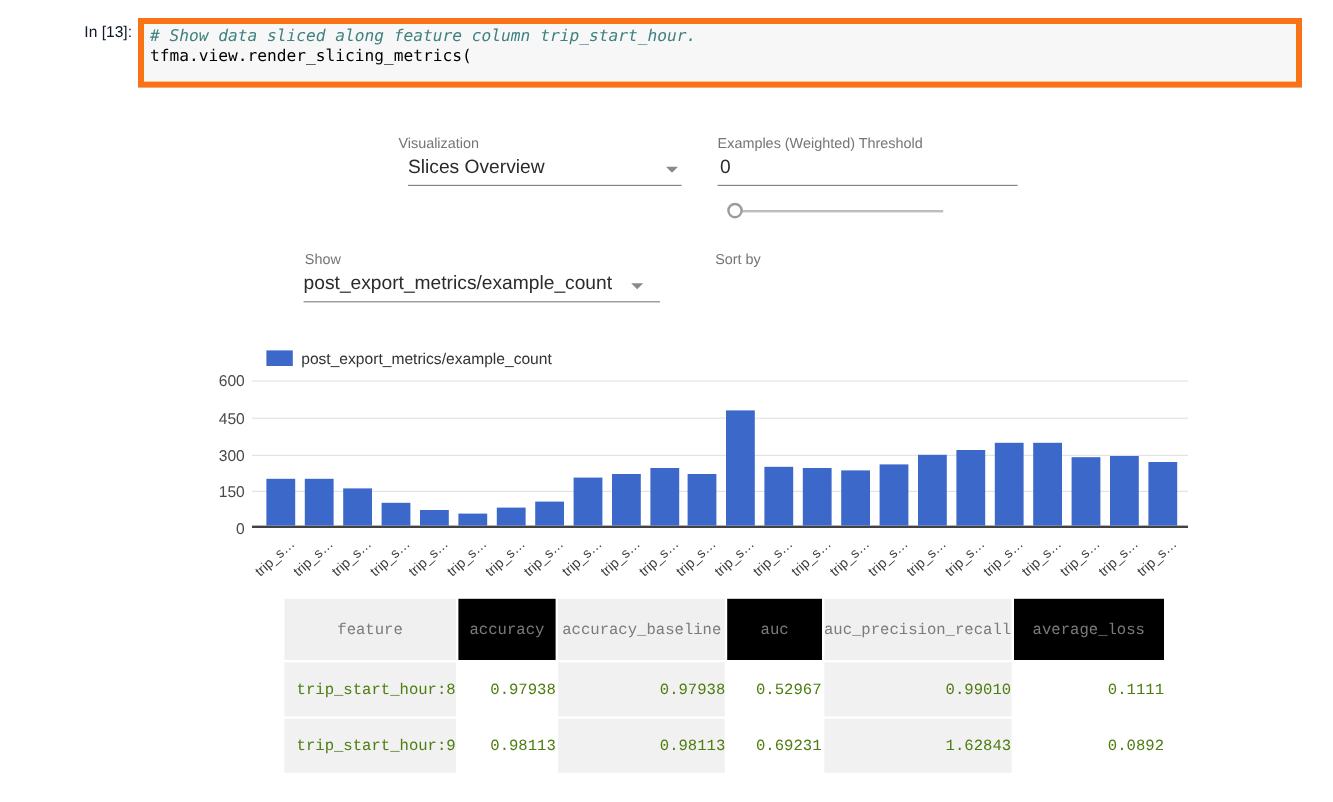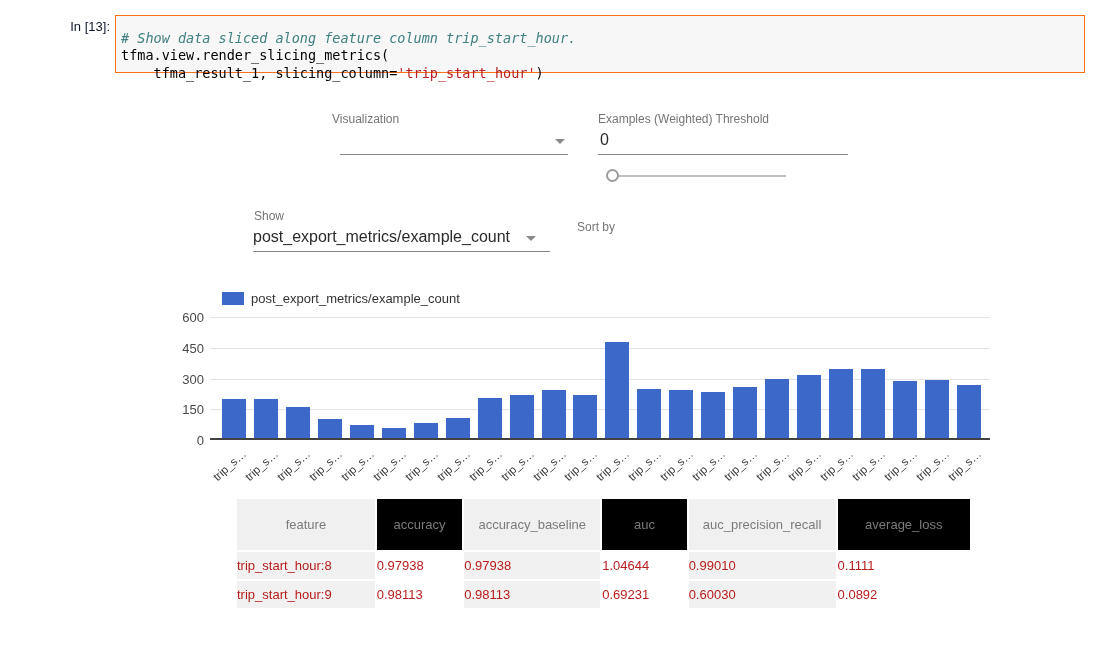--- a/index.html
+++ b/index.html
@@ -8,21 +8,21 @@
     position:relative; width:1111px; height:668px; overflow:hidden;
     background:#fff; font-family:"Liberation Sans", sans-serif; color:#212121;
   }
   
   .prompt {
     position:absolute; left:30px; top:19px; width:80px; text-align:right;
     font-family:Liberation Sans, sans-serif; font-size:13px; color:#0f172a;
   }
   .codebox {
     position:absolute; left:115px; top:15px; width:970px; height:58px;
-    background:#f7f7f7; border:1px solid #f97316; padding:14px 5px;
+    background:#f7f7f7; border:5px solid #f97316; padding:2px 5px;
   }
   .codeline {
     font-family:"DejaVu Sans Mono", monospace; font-size:13.5px; line-height:17.3px;
     white-space:pre; color:#000;
   }
   .tok-comment { color:#408080; font-style:italic; }
   .tok-string  { color:#ba2121; }
   
   .ctl-label { position:absolute; font-size:12px; color:#757575; }
   .select {
@@ -53,65 +53,65 @@
   }
   .gridline { position:absolute; left:0; width:100%; height:1px; background:#e3e3e3; }
   .bar { position:absolute; bottom:0; width:24px; }
   .ytick { position:absolute; width:32px; text-align:right; font-size:13px; color:#4a4a4a; }
   .xtick {
     position:absolute; font-size:11.5px; color:#3c3c3c; white-space:nowrap;
     transform-origin:100% 0; transform:rotate(-42deg);
   }
   
   #table-wrap { position:absolute; left:235px; top:497px; width:737px; height:171px; overflow:hidden; }
-  #metrics-table { border-collapse:separate; border-spacing:2px; table-layout:fixed; }
+  #metrics-table { border-collapse:separate; border-spacing:2px; table-layout:fixed;font-family:Liberation Mono, monospace; }
   #metrics-table th {
     height:51px; font-size:13px; font-weight:normal; color:#7b7b7b; text-align:center;
   }
   #metrics-table td {
-    height:27px; font-size:13px; color:#b91c1c; text-align:left; white-space:nowrap; overflow:hidden;
+    height:45px; font-size:13px; color:#4d7c0f; text-align:right; white-space:nowrap; overflow:hidden;
   }
   .col-even { background:#f0f0f0; }
   .col-odd  { background:#000000; }
   td.col-even { background:#f1f1f1; }
   td.col-odd  { background:#ffffff; }
 </style>
 </head>
 <body>
 
 <div id="app">
 
   <div class="prompt">In [13]:</div>
   <div class="codebox">
     <div class="codeline"><span class="tok-comment"># Show data sliced along feature column trip_start_hour.</span></div>
     <div class="codeline"><span>tfma.view.render_slicing_metrics(</span></div>
-    <div class="codeline"><span>    tfma_result_1, slicing_column=</span><span class="tok-string">'trip_start_hour'</span><span>)</span></div>
   </div>
 
   <div class="ctl-label" style="left:332px; top:112px;">Visualization</div>
   <div class="select" style="left:340px; top:128px; width:228px;">
+    <div class="val">Slices Overview</div>
     <div class="arrow-down"></div>
   </div>
 
   <div class="ctl-label" style="left:598px; top:112px;">Examples (Weighted) Threshold</div>
   <div class="textfield" style="left:598px; top:128px; width:250px;">
     <div class="val">0</div>
   </div>
   <div class="slider">
     <div class="track"></div>
     <div class="handle"></div>
   </div>
 
   <div class="ctl-label" style="left:254px; top:209px;text-align:center;">Show</div>
   <div class="select" style="left:253px; top:225px; width:297px;">
     <div class="val">post_export_metrics/example_count</div>
     <div class="arrow-down" style="right:14px;"></div>
   </div>
 
-  <div class="ctl-label" style="left:577px; top:209px;margin-top:11px;">Sort by</div>
+  <div class="ctl-label" style="left:596px; top:209px;">Sort by</div>
 
   <div class="legend-swatch" style="background: rgb(59, 104, 201);"></div>
   <div class="legend-label">post_export_metrics/example_count</div>
   <div id="plot">
       <div class="gridline" style="top: 92.25px;"></div>
       <div class="gridline" style="top: 61.5px;"></div>
       <div class="gridline" style="top: 30.75px;"></div>
       <div class="gridline" style="top: 0px;"></div>
       <div class="bar" style="left: 12px; height: 39.36px; background: rgb(59, 104, 201);"></div>
       <div class="bar" style="left: 43.95px; height: 39.36px; background: rgb(59, 104, 201);"></div>
@@ -190,29 +190,29 @@
             <th class="col-odd">auc</th>
             <th class="col-even">auc_precision_recall</th>
             <th class="col-odd">average_loss</th>
           </tr>
         </thead>
       <tbody>
           <tr>
             <td class="col-even">trip_start_hour:8</td>
             <td class="col-odd">0.97938</td>
             <td class="col-even">0.97938</td>
-            <td class="col-odd">1.04644</td>
+            <td class="col-odd">0.52967</td>
             <td class="col-even">0.99010</td>
             <td class="col-odd">0.1111</td>
           </tr>
           <tr>
             <td class="col-even">trip_start_hour:9</td>
             <td class="col-odd">0.98113</td>
             <td class="col-even">0.98113</td>
             <td class="col-odd">0.69231</td>
-            <td class="col-even">0.60030</td>
+            <td class="col-even">1.62843</td>
             <td class="col-odd">0.0892</td>
           </tr>
         </tbody>
     </table>
   </div>
 
 </div>
 
 </body></html>

